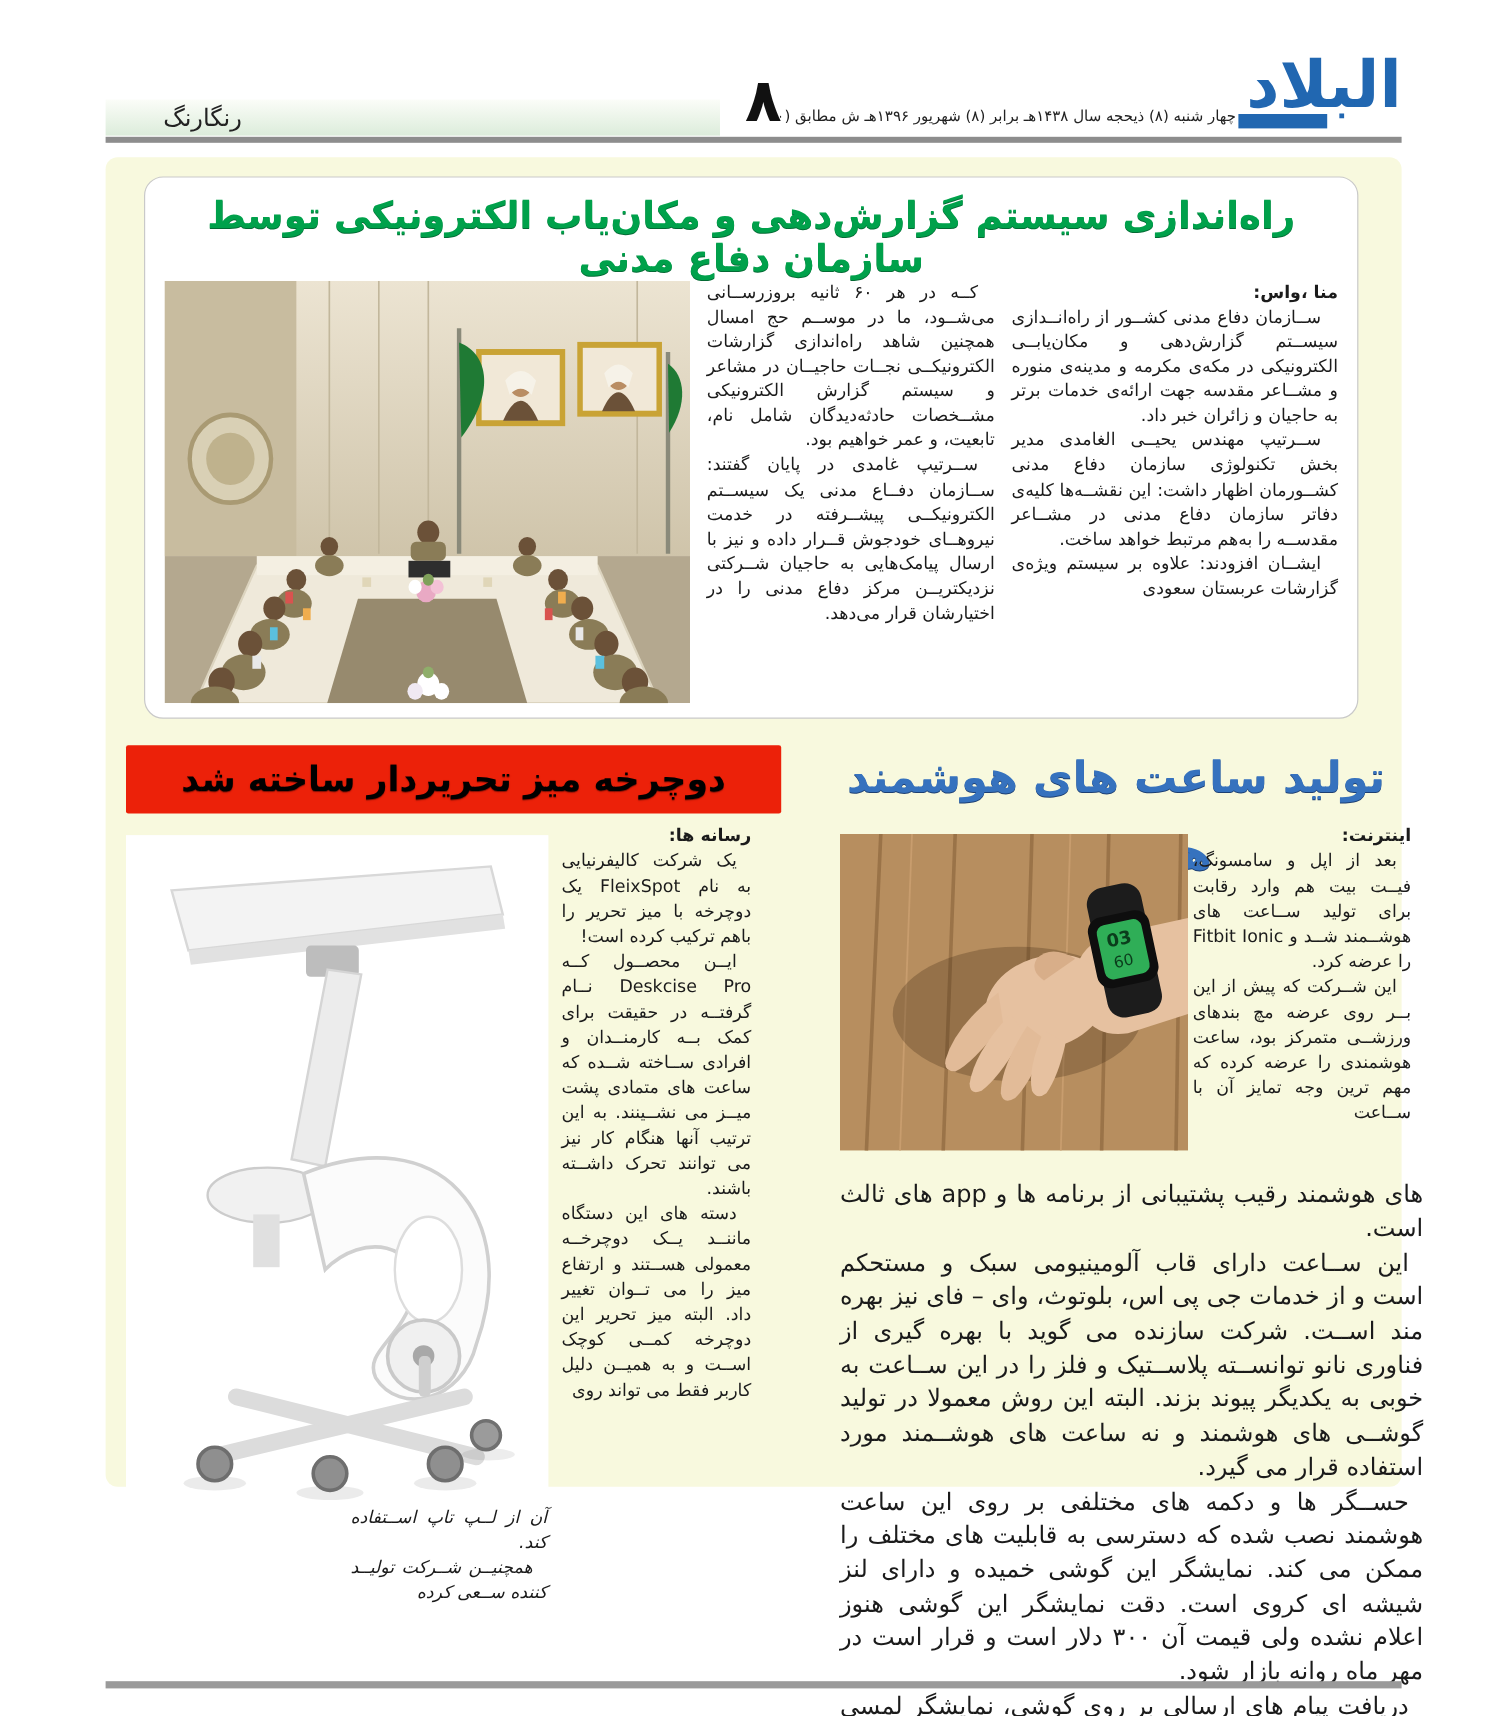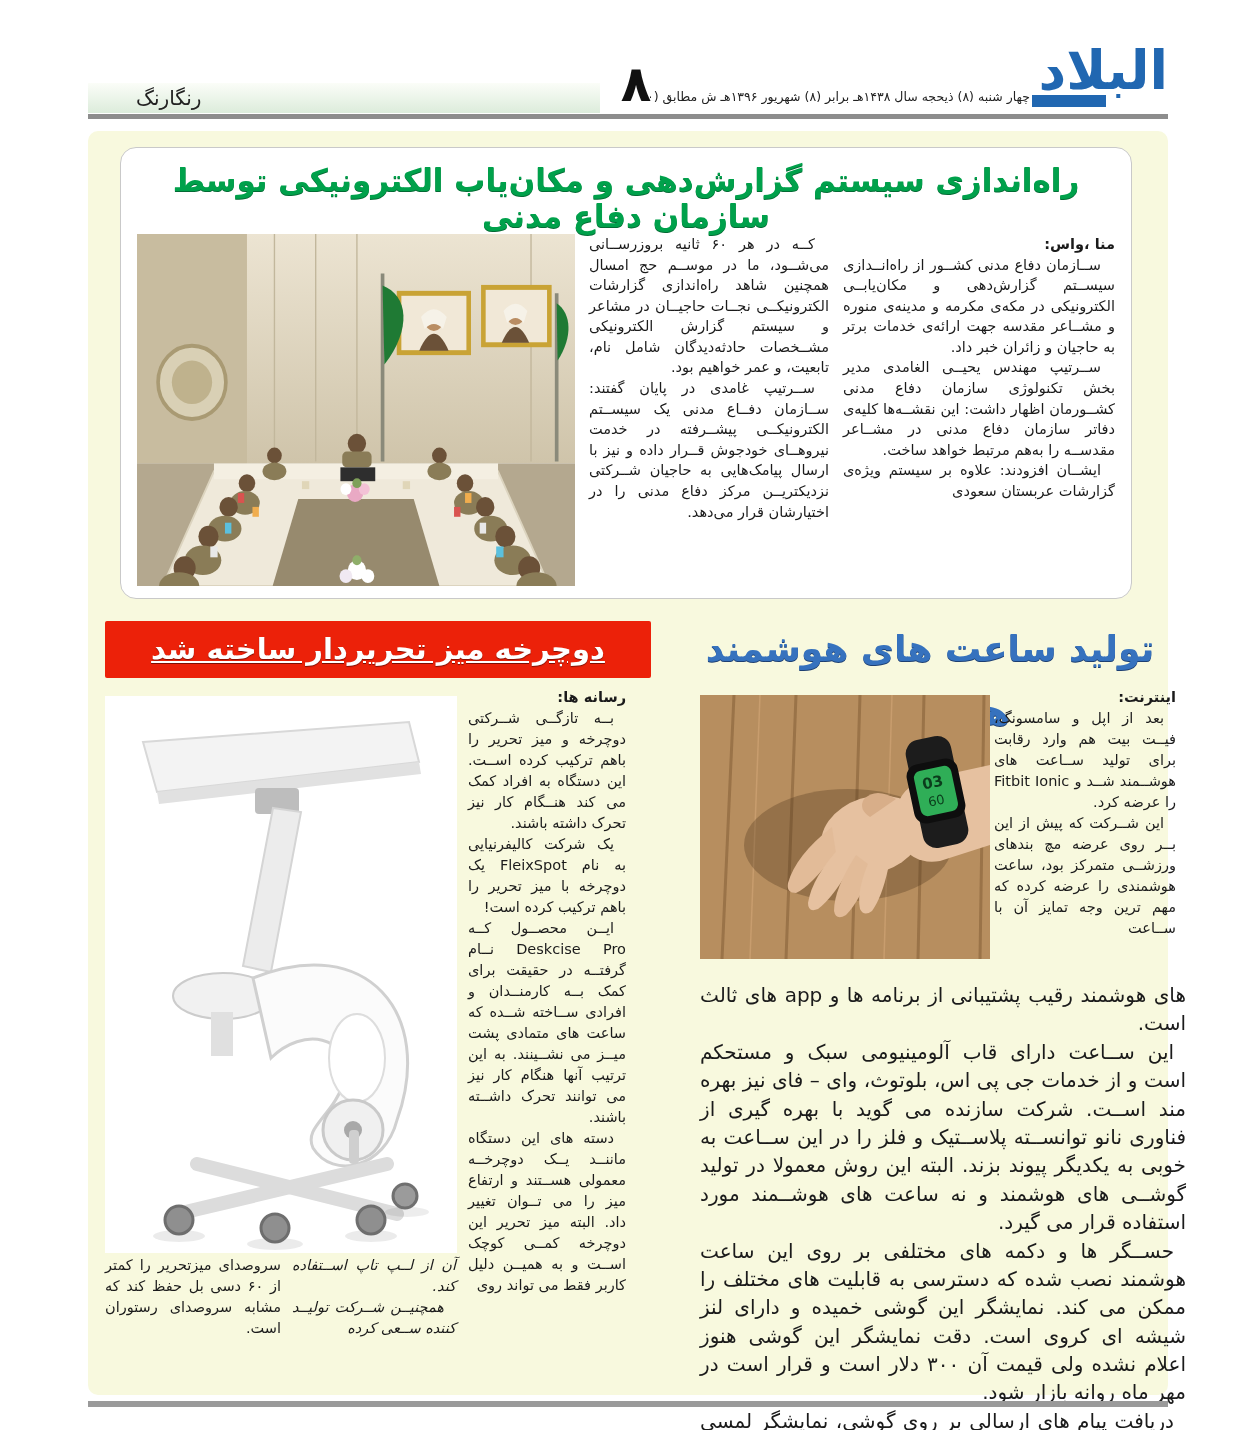--- a/index.html
+++ b/index.html
@@ -14,21 +14,21 @@
   .header-rule { position:absolute; left:88px; top:113px; width:1080px; height:5px; background:#8d8d8d; }
   .page-number { position:absolute; left:598px; top:58px; width:76px; text-align:center;
     font-size:50px; font-weight:bold; color:#111; line-height:1; }
   .date-line { position:absolute; left:650px; top:88px; width:380px; font-size:12.5px; color:#222;
     direction:rtl; text-align:right; white-space:nowrap; overflow:hidden; }
   .logo-text { position:absolute; left:1038px; top:40px; width:130px; font-size:54px; font-weight:bold;
     color:#2167b1; direction:rtl; line-height:1.1; letter-spacing:-1px; }
   .logo-bar { position:absolute; left:1032px; top:94px; width:74px; height:12px; background:#2167b1; }
 
   
-  .content { position:absolute; left:88px; top:130px; width:1080px; height:1264px;
+  .content { position:absolute; left:88px; top:130px; width:1080px; height:1108px;
     background:#f8f9de; border-radius:10px; }
   .bottom-rule { position:absolute; left:88px; top:1400px; width:1080px; height:6px; background:#9a9a9a; }
 
   
   .top-panel { position:absolute; left:32px; top:16px; width:1012px; height:452px;
     background:#ffffff; border:1.5px solid #c9c9c9; border-radius:16px; }
   .headline-green { position:absolute; left:0; right:0; top:14px; text-align:center;
     font-size:31px; font-weight:bold; color:#00a14b; direction:rtl;
     text-shadow:0 1px 0 #046a34; }
   .top-body { position:absolute; left:16px; right:16px; top:86px; bottom:12px;
@@ -37,22 +37,22 @@
   .col p { text-indent:14px; }
   .col p.lead-line { text-indent:0; font-weight:bold; }
   .col-r { width:272px; }
   .col-m { width:240px; }
   .photo-box { flex:1; overflow:hidden; }
   .photo-box svg { display:block; width:100%; height:100%; }
 
   
   .bike-banner { position:absolute; left:17px; top:490px; width:546px; height:57px;
     background:#ec2109; border-radius:2px; }
-  .bike-banner h2 { font-size:29px; font-weight:bold; color:#ffffff; text-align:center;
-    line-height:57px; direction:rtl; text-shadow:0 1px 1px #7e0f04;text-decoration:underline; }
+  .bike-banner h2 { font-size:29px; font-weight:bold; color:#000000; text-align:center;
+    line-height:57px; direction:rtl; text-shadow:0 1px 1px #7e0f04; }
   .headline-blue { position:absolute; left:592px; top:486px; width:500px; height:64px;
     font-size:36px; font-weight:bold; color:#3672be; text-align:center; line-height:64px;
     direction:rtl; text-shadow:0 1px 0 #1d3f72; }
 
   
   .tcol { position:absolute; direction:rtl; text-align:justify; font-size:14.5px;
     line-height:1.45; color:#1b1b1b; }
   .tcol p { text-indent:12px; }
   .tcol p.lead-line { text-indent:0; font-weight:bold; }
   .tcol p.no-indent { text-indent:0; }
@@ -308,31 +308,27 @@
           <circle cx="74" cy="524" r="14" fill="#8f8f8f" stroke="#6e6e6e" stroke-width="3"></circle>
           <circle cx="170" cy="532" r="14" fill="#8f8f8f" stroke="#6e6e6e" stroke-width="3"></circle>
           <circle cx="266" cy="524" r="14" fill="#8f8f8f" stroke="#6e6e6e" stroke-width="3"></circle>
           <circle cx="300" cy="500" r="12" fill="#9b9b9b" stroke="#707070" stroke-width="3"></circle>
         </g>
       </svg>
     </figure>
 
     <div class="tcol bike-col">
       <p class="lead-line">رسانه ها:</p>
-      <p>بــه تازگــی شــرکتی دوچرخه و میز تحریر را باهم ترکیب کرده اســت. این دستگاه به افراد کمک می کند هنــگام کار نیز تحرک داشته باشند.</p>
       <p>یک شرکت کالیفرنیایی به نام FleixSpot یک دوچرخه با میز تحریر را باهم ترکیب کرده است!</p>
       <p>ایــن محصــول کــه Deskcise Pro نــام گرفتــه در حقیقت برای کمک بــه کارمنــدان و افرادی ســاخته شــده که ساعت های متمادی پشت میــز می نشــینند. به این ترتیب آنها هنگام کار نیز می توانند تحرک داشــته باشند.</p>
       <p>دسته های این دستگاه ماننــد یــک دوچرخــه معمولی هســتند و ارتفاع میز را می تــوان تغییر داد. البته میز تحریر این دوچرخه کمــی کوچک اســت و به همیــن دلیل کاربر فقط می تواند روی</p>
     </div>
 
     <div class="tcol bmid-col">
       <p class="no-indent">آن از لــپ تاپ اســتفاده کند.</p>
       <p>همچنیــن شــرکت تولیــد کننده ســعی کرده</p>
     </div>
 
-    <div class="tcol bleft-col">
-      <p class="no-indent">سروصدای میزتحریر را کمتر از ۶۰ دسی بل حفظ کند که مشابه سروصدای رستوران است.</p>
-    </div>
 
   </div>
 
   <div class="bottom-rule"></div>
 </div>
 
 </body></html>

